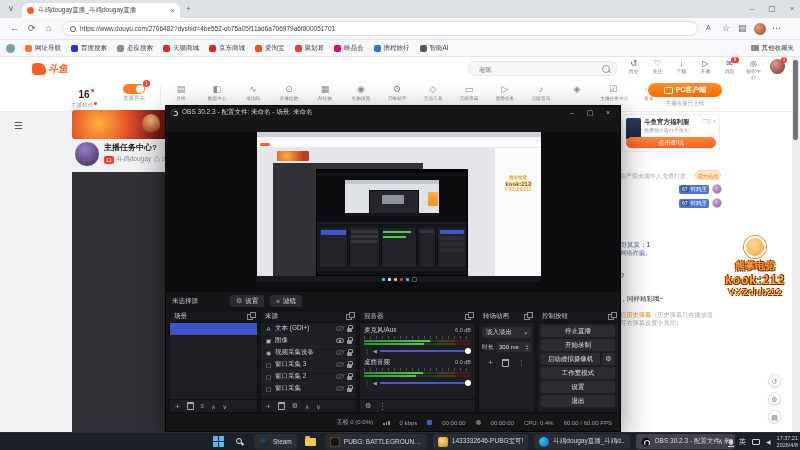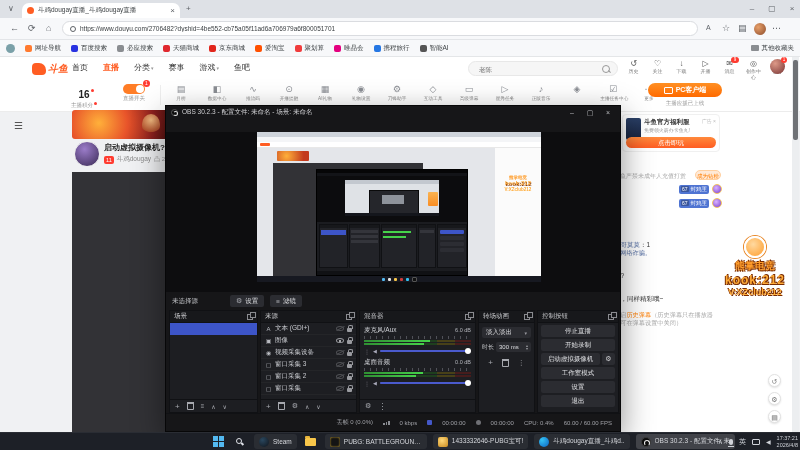--- a/index.html
+++ b/index.html
@@ -344,47 +344,20 @@
     </div>
   </div>
 
   <div class="a dynav">
     <span class="a burger" style="left:14px;top:63px;">☰</span>
   </div>
   <div class="a dylogo" style="left:32px;top:62px;">
     <span class="fish"></span>
     <span class="nm">斗鱼</span>
   </div>
-  <div class="a dnav-items">
-
-  <div class="dnav-it">
-        <span>首页</span>
-
-      </div>
-      <div class="dnav-it active">
-        <span>直播</span>
-
-      </div>
-      <div class="dnav-it">
-        <span>分类</span>
-        <span class="crt on">▾</span>
-      </div>
-      <div class="dnav-it">
-        <span>赛事</span>
-
-      </div>
-      <div class="dnav-it">
-        <span>游戏</span>
-        <span class="crt on">▾</span>
-      </div>
-      <div class="dnav-it">
-        <span>鱼吧</span>
-
-      </div>
-    </div>
   <div class="a srch">
     <input placeholder="老陈" style="">
     <span class="mag"></span>
   </div>
   <div class="a ricons">
 
   <div class="ric">
         <span class="g">↺</span>
         <span class="l">历史</span>
 
@@ -498,21 +471,21 @@
     </div>
   <div class="a pcbtn">
     <span class="mon"></span>
     <span>PC客户端</span>
   </div>
   <div class="a pcsub">主播应援已上线</div>
 
   <div class="a player"></div>
   <div class="a banner"></div>
   <div class="a roomava"></div>
-  <div class="a roomtitle">启动虚拟摄像机?</div>
+  <div class="a roomtitle">主播任务中心?</div>
   <div class="a roomline">
     <span class="lvl">11</span>
     <span class="sname">斗鸡dougay</span>
     <span class="likes"><i style="font-style:normal;">凸</i> <i style="font-style:normal;">2</i></span>
   </div>
 
   <div class="a rpanel">
     <div class="a adcard">
       <span class="adthumb"></span>
       <span class="adtitle">斗鱼官方福利服</span>

